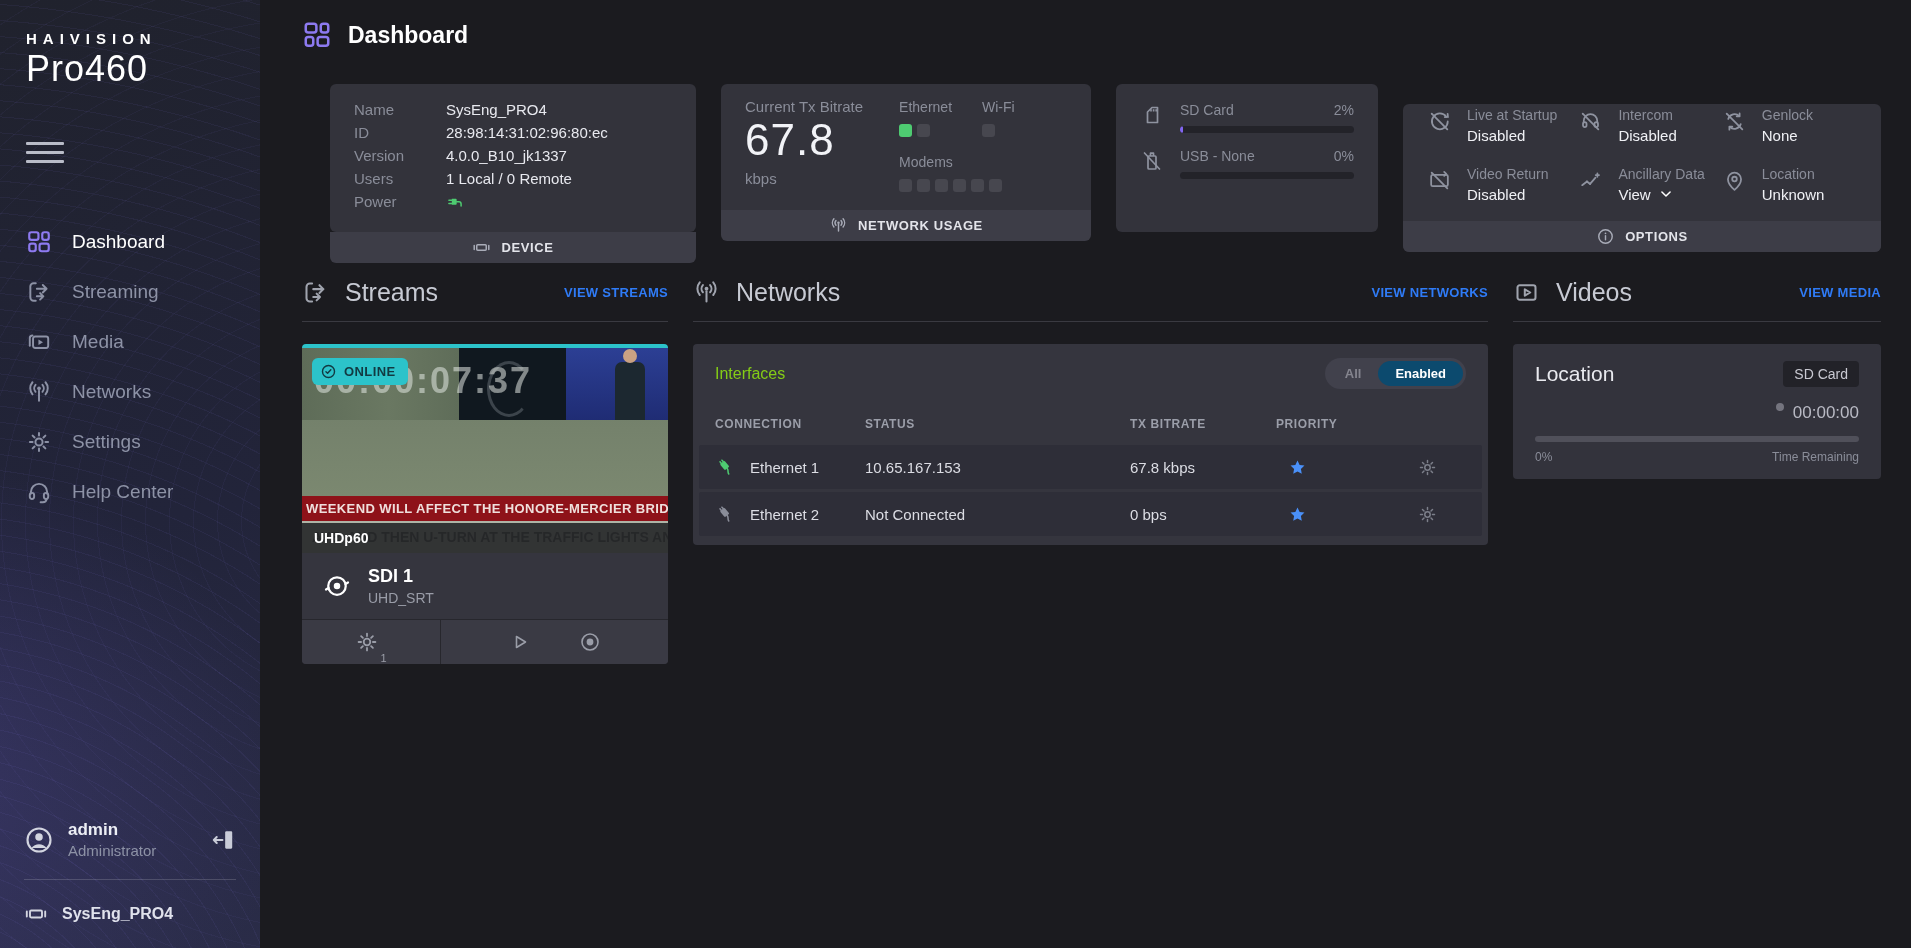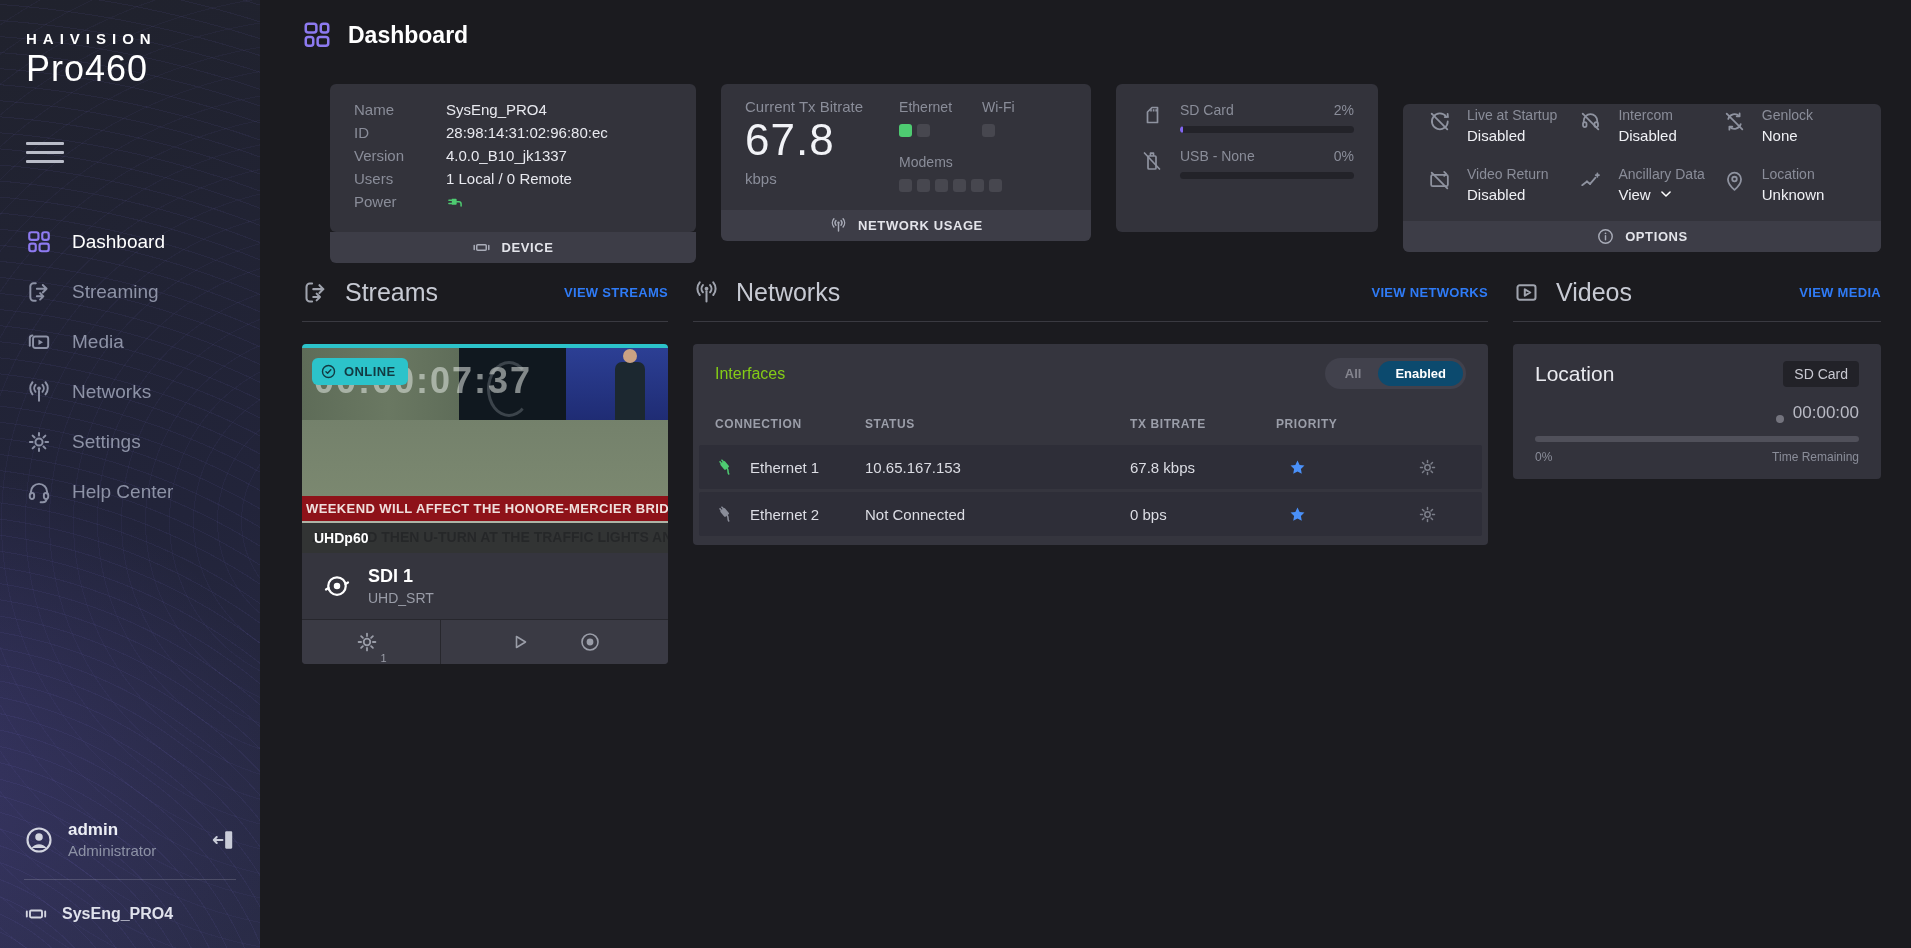--- a/index.html
+++ b/index.html
@@ -145,21 +145,21 @@
   .star-btn { background:none; border:none; cursor:pointer; display:flex; padding-left:12px; }
   .star-btn svg { width:19px; height:19px; fill:#4a90f8; }
   .rowgear-btn { background:none; border:none; cursor:pointer; color:#7c7f8a; display:flex; justify-self:center; }
   .rowgear-btn svg { width:21px; height:21px; }
 
   .section-videos { width:368px; flex:none; display:flex; flex-direction:column; }
   .recording-card { background:#33333c; border-radius:4px; padding:17px 22px 15px 22px; }
   .rec-top { display:flex; align-items:center; }
   .rec-title { font-size:21px; color:#e9eaef; }
   .rec-badge { margin-left:auto; background:#222228; color:#c9c9d2; font-size:14px; padding:5px 11px; border-radius:4px; }
-  .rec-time { display:flex; align-items:flex-end; justify-content:flex-end; gap:9px; margin-top:16px; color:#b9bac4; font-size:17px; }
+  .rec-time { display:flex; align-items:flex-start; justify-content:flex-end; gap:9px; margin-top:16px; color:#b9bac4; font-size:17px; }
   .rec-dot { width:8px; height:8px; border-radius:50%; background:#74747e; }
   .rec-bar { height:6px; border-radius:3px; background:#50505a; margin-top:13px; overflow:hidden; }
   .rec-bar-fill { height:100%; background:#8266f0; border-radius:3px; }
   .rec-bottom { display:flex; justify-content:space-between; margin-top:8px; font-size:12px; color:#8a8d99; }
 </style>
 </head>
 <body>
 
 <div class="app">
 

